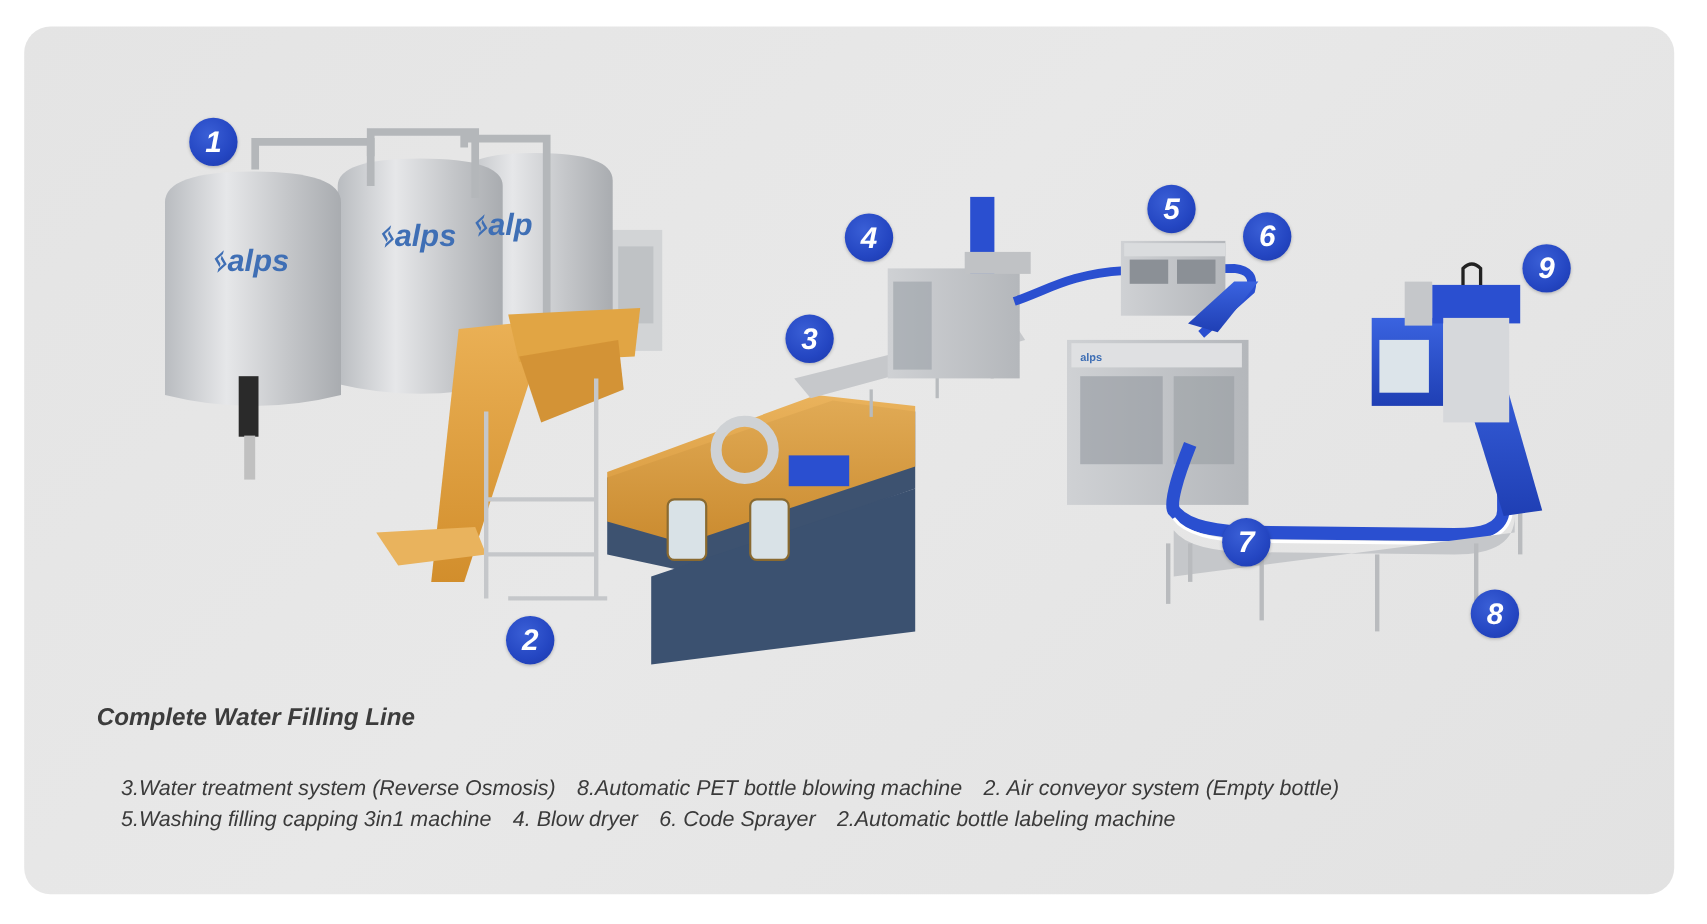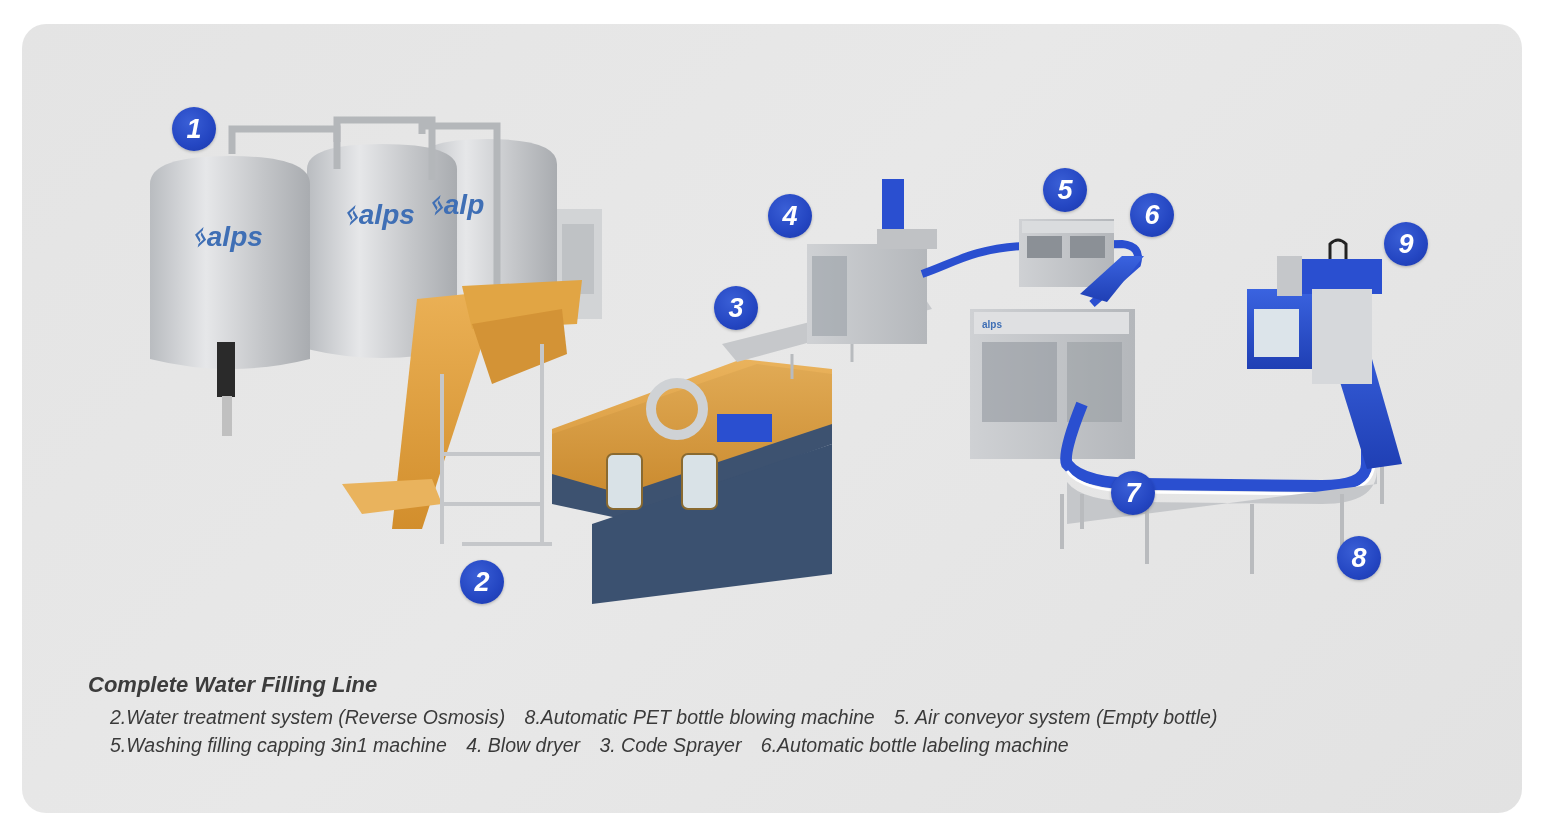--- a/index.html
+++ b/index.html
@@ -5,21 +5,21 @@
   html,body{margin:0;padding:0;background:#ffffff;}
   body{width:1552px;height:840px;position:relative;overflow:hidden;font-family:"Liberation Sans",sans-serif;}
   .card{position:absolute;left:22px;top:24px;width:1500px;height:789px;border-radius:24px;
     background:linear-gradient(135deg,#e4e4e4 0%,#e8e8e8 45%,#e2e2e2 100%);overflow:hidden;}
   .scene{position:absolute;left:0;top:0;width:1500px;height:789px;}
   .badge{position:absolute;width:44px;height:44px;border-radius:50%;
     background:radial-gradient(circle at 40% 35%,#3a5fd6 0%,#2446c2 60%,#1b37a8 100%);
     box-shadow:0 1px 3px rgba(0,0,0,.25);
     color:#fff;font-weight:bold;font-style:italic;font-size:27px;line-height:44px;text-align:center;
     font-family:"Liberation Sans",sans-serif;}
-  .title{position:absolute;left:66px;top:648px;font-size:22px;font-weight:bold;font-style:italic;color:#3c3c3c;}
+  .title{position:absolute;left:66px;top:615px;font-size:22px;font-weight:bold;font-style:italic;color:#3c3c3c;}
   .legend{position:absolute;left:88px;top:680px;font-size:19.5px;font-style:italic;color:#3a3a3a;line-height:27.5px;}
   .legend .row{white-space:nowrap;}
   .legend .item{margin-right:14px;}
 </style>
 </head>
 <body>
 
 <div class="card">
   <svg class="scene" viewBox="0 0 1500 789" width="1500" height="789">
     <defs>
@@ -149,24 +149,24 @@
   <div class="badge" style="left:1021px;top:144px;">5</div>
   <div class="badge" style="left:1108px;top:169px;">6</div>
   <div class="badge" style="left:1089px;top:447px;">7</div>
   <div class="badge" style="left:1315px;top:512px;">8</div>
   <div class="badge" style="left:1362px;top:198px;">9</div>
 
   <div class="title">Complete Water Filling Line</div>
 
   <div class="legend">
     <div class="row">
-      <span class="item">2.Water treatment system (Reverse Osmosis)</span>
+      <span class="item">3.Water treatment system (Reverse Osmosis)</span>
       <span class="item">8.Automatic PET bottle blowing machine</span>
-      <span class="item">5. Air conveyor system (Empty bottle)</span>
+      <span class="item">2. Air conveyor system (Empty bottle)</span>
     </div>
     <div class="row">
       <span class="item">5.Washing filling capping 3in1 machine</span>
       <span class="item">4. Blow dryer</span>
-      <span class="item">3. Code Sprayer</span>
-      <span class="item">6.Automatic bottle labeling machine</span>
+      <span class="item">6. Code Sprayer</span>
+      <span class="item">2.Automatic bottle labeling machine</span>
     </div>
   </div>
 </div>
 
 </body></html>

